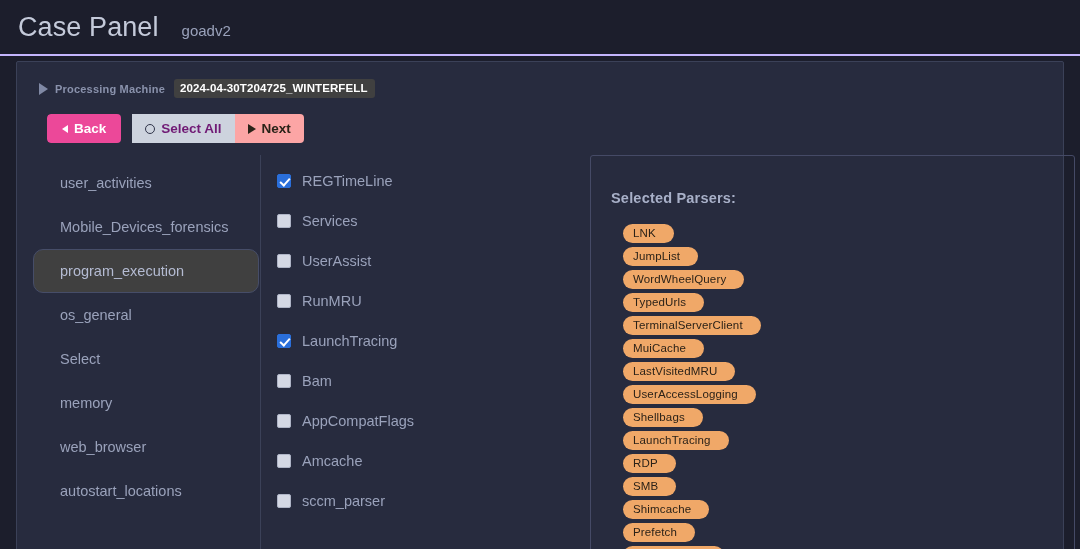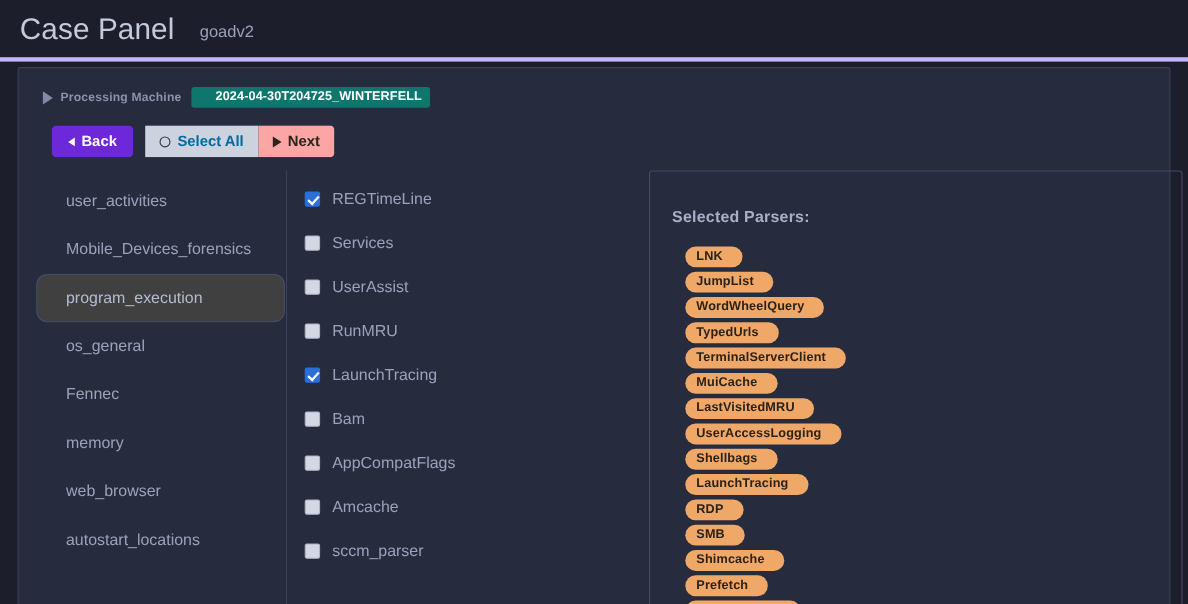--- a/index.html
+++ b/index.html
@@ -16,21 +16,21 @@
     color: #c6cbe0;
   }
 
   
   .app-header {
     height: 56px;
     background: #1c1e2c;
     display: flex;
     align-items: center;
     padding-left: 18px;
-    border-bottom: 4px solid #c4b5fd;
+    border-bottom: 2px solid #c4b5fd;
   }
   .app-title {
     font-size: 27px;
     font-weight: 400;
     color: #c4cada;
     letter-spacing: 0.1px;
   }
   .app-subtitle {
     font-size: 15px;
     color: #9aa2bb;
@@ -64,25 +64,25 @@
     margin-right: 7px;
   }
   .section-title {
     font-size: 11px;
     font-weight: bold;
     color: #8a92ac;
     letter-spacing: 0.2px;
   }
   .machine-badge {
     margin-left: 9px;
-    background: #0f766e;
+    background: #404040;
     color: #ffffff;
     font-size: 11.5px;
     font-weight: bold;
-    padding: 3px 7px 4px 22px;
+    padding: 3px 7px 4px 6px;
     border-radius: 3px;
     letter-spacing: 0.1px;
   }
 
   
   .btn-row {
     display: flex;
     margin: 16px 0 0 30px;
     width: fit-content;
     border-radius: 4px;
@@ -93,22 +93,22 @@
     font-family: "Liberation Sans", sans-serif;
     font-size: 13.5px;
     font-weight: bold;
     display: flex;
     align-items: center;
     gap: 6px;
     cursor: pointer;
     height: 29px;
     padding: 0 13px;
   }
-  .btn-back   { background: #6d28d9; color: #ffffff; border-radius: 4px; margin-right: 11px; padding: 0 15px; }
-  .btn-select { background: #cdd3de; color: #0369a1; }
+  .btn-back   { background: #ec4899; color: #ffffff; border-radius: 4px; margin-right: 11px; padding: 0 15px; }
+  .btn-select { background: #cdd3de; color: #701a75; }
   .btn-next   { background: #fca5a5; color: #2a2318; }
 
   .chev-left {
     width: 0; height: 0;
     border-right: 6px solid #ffffff;
     border-top: 4.5px solid transparent;
     border-bottom: 4.5px solid transparent;
     display: inline-block;
   }
   .circle-ico {
@@ -221,21 +221,21 @@
     display: flex;
     flex-direction: column;
     align-items: flex-start;
     gap: 4px;
     padding-left: 12px;
   }
   .badge {
     background: #f0a868;
     color: #2b2218;
     font-size: 11.5px;
-    font-weight: bold;
+    font-weight: normal;
     padding: 3px 18px 4px 10px;
     border-radius: 10px;
     letter-spacing: 0.15px;
     white-space: nowrap;
     cursor: pointer;
   }
 </style>
 </head>
 <body>
 
@@ -276,21 +276,21 @@
         <div class="side-item">
           <span>Mobile_Devices_forensics</span>
         </div>
         <div class="side-item active">
           <span>program_execution</span>
         </div>
         <div class="side-item">
           <span>os_general</span>
         </div>
         <div class="side-item">
-          <span>Fennec</span>
+          <span>Select</span>
         </div>
         <div class="side-item">
           <span>memory</span>
         </div>
         <div class="side-item">
           <span>web_browser</span>
         </div>
         <div class="side-item">
           <span>autostart_locations</span>
         </div>

